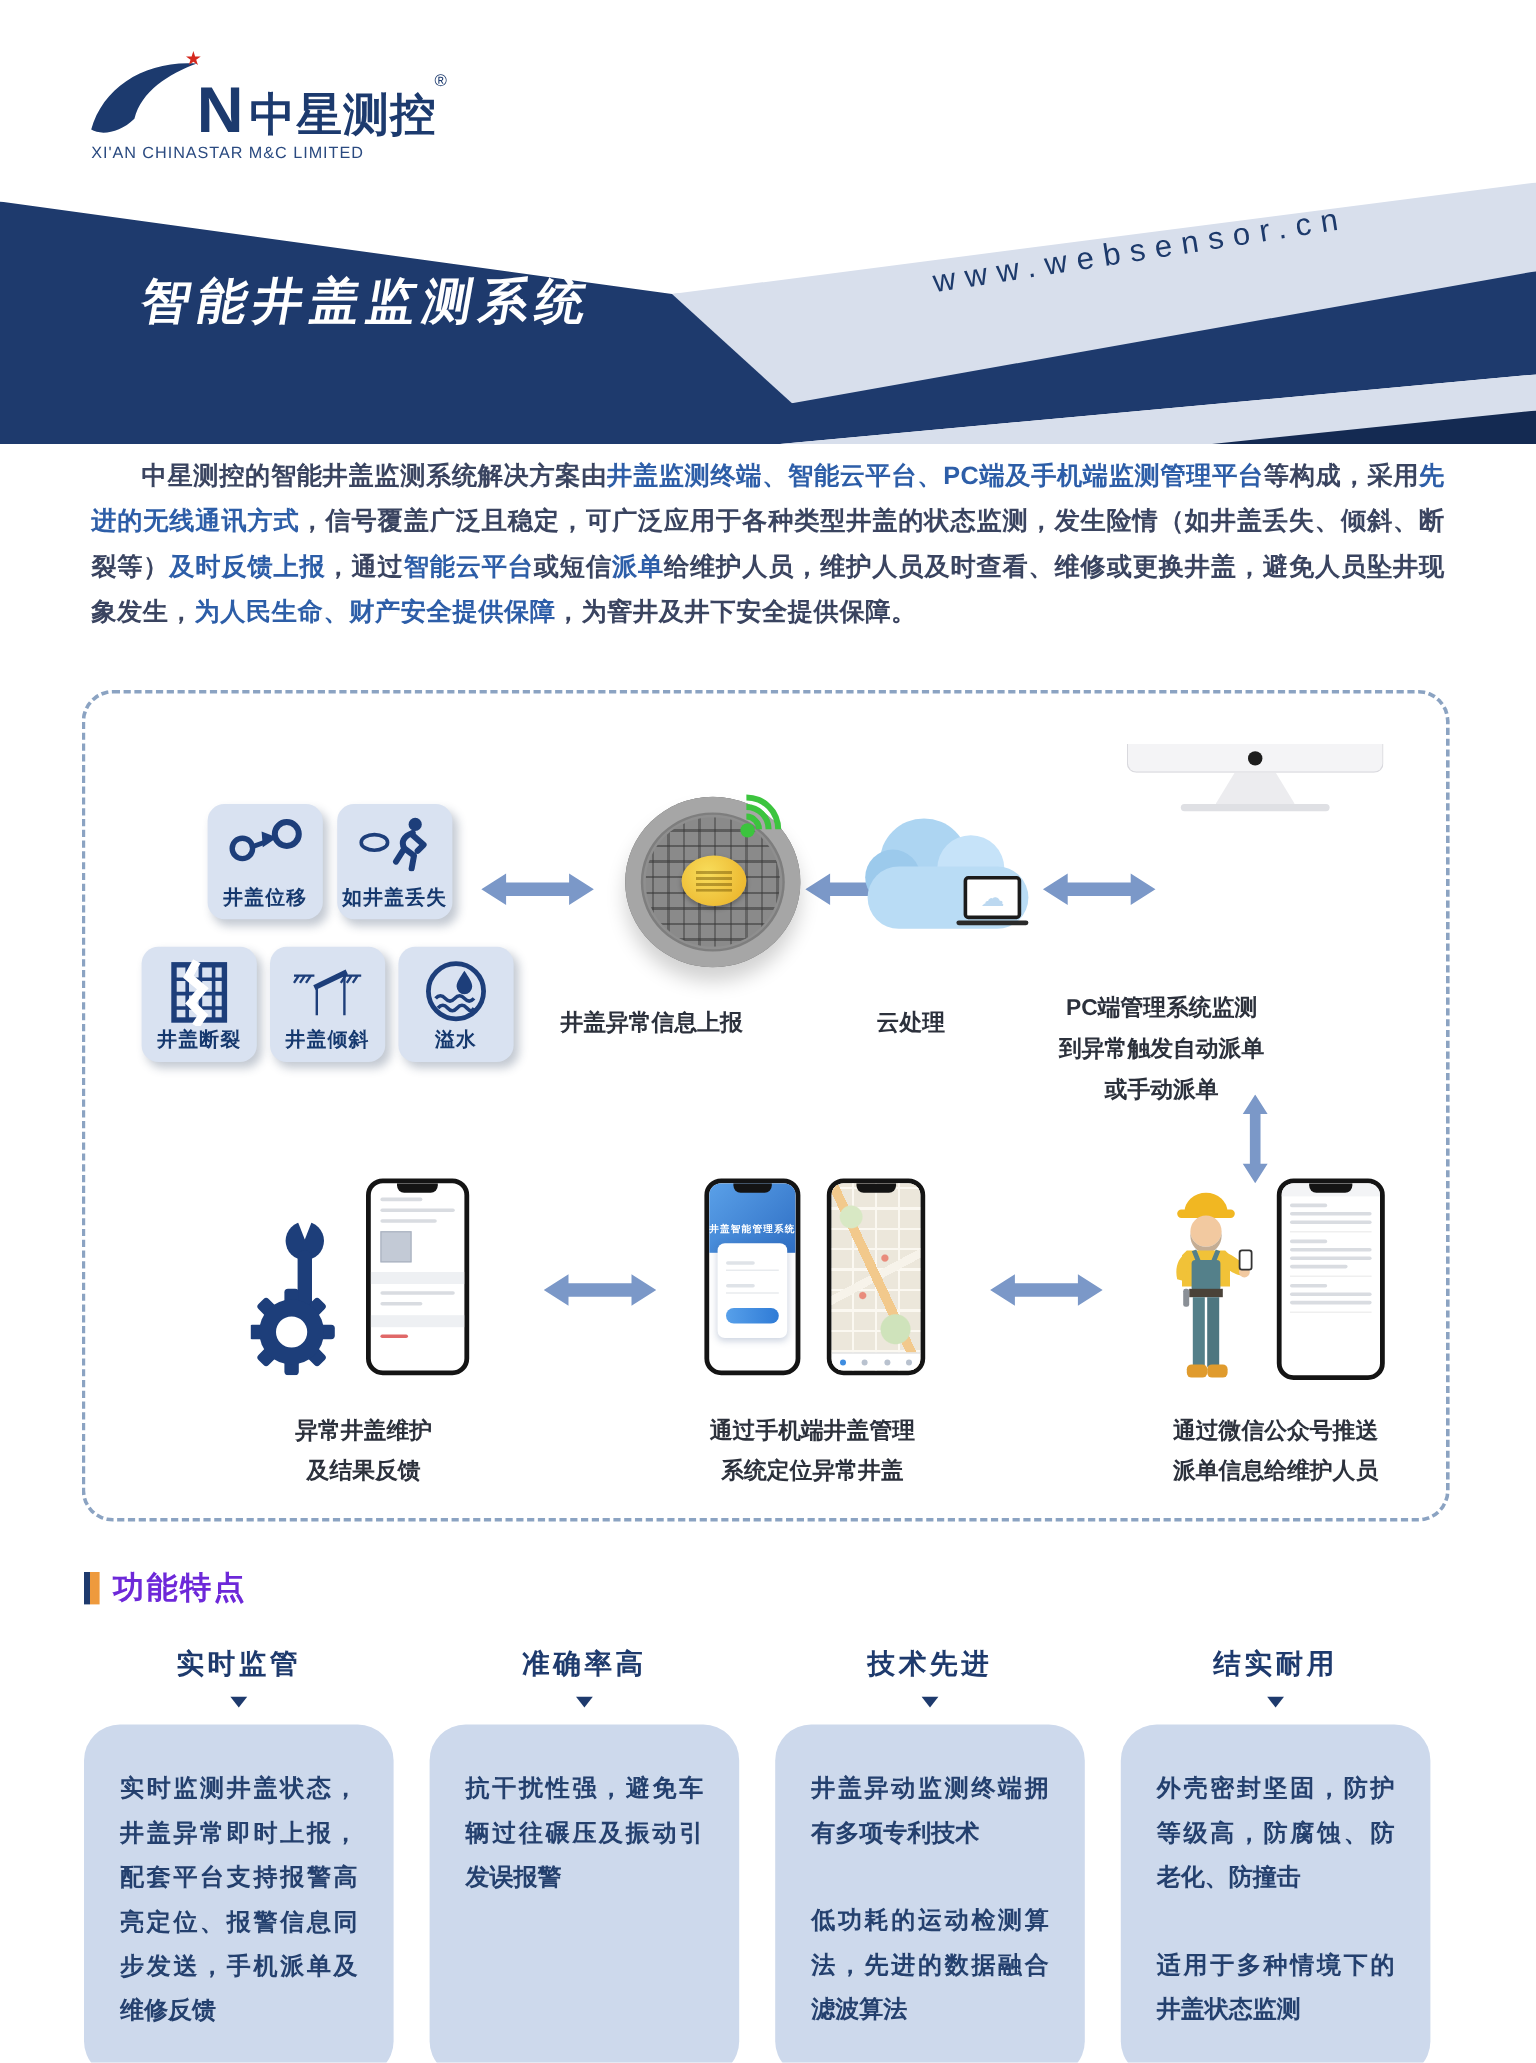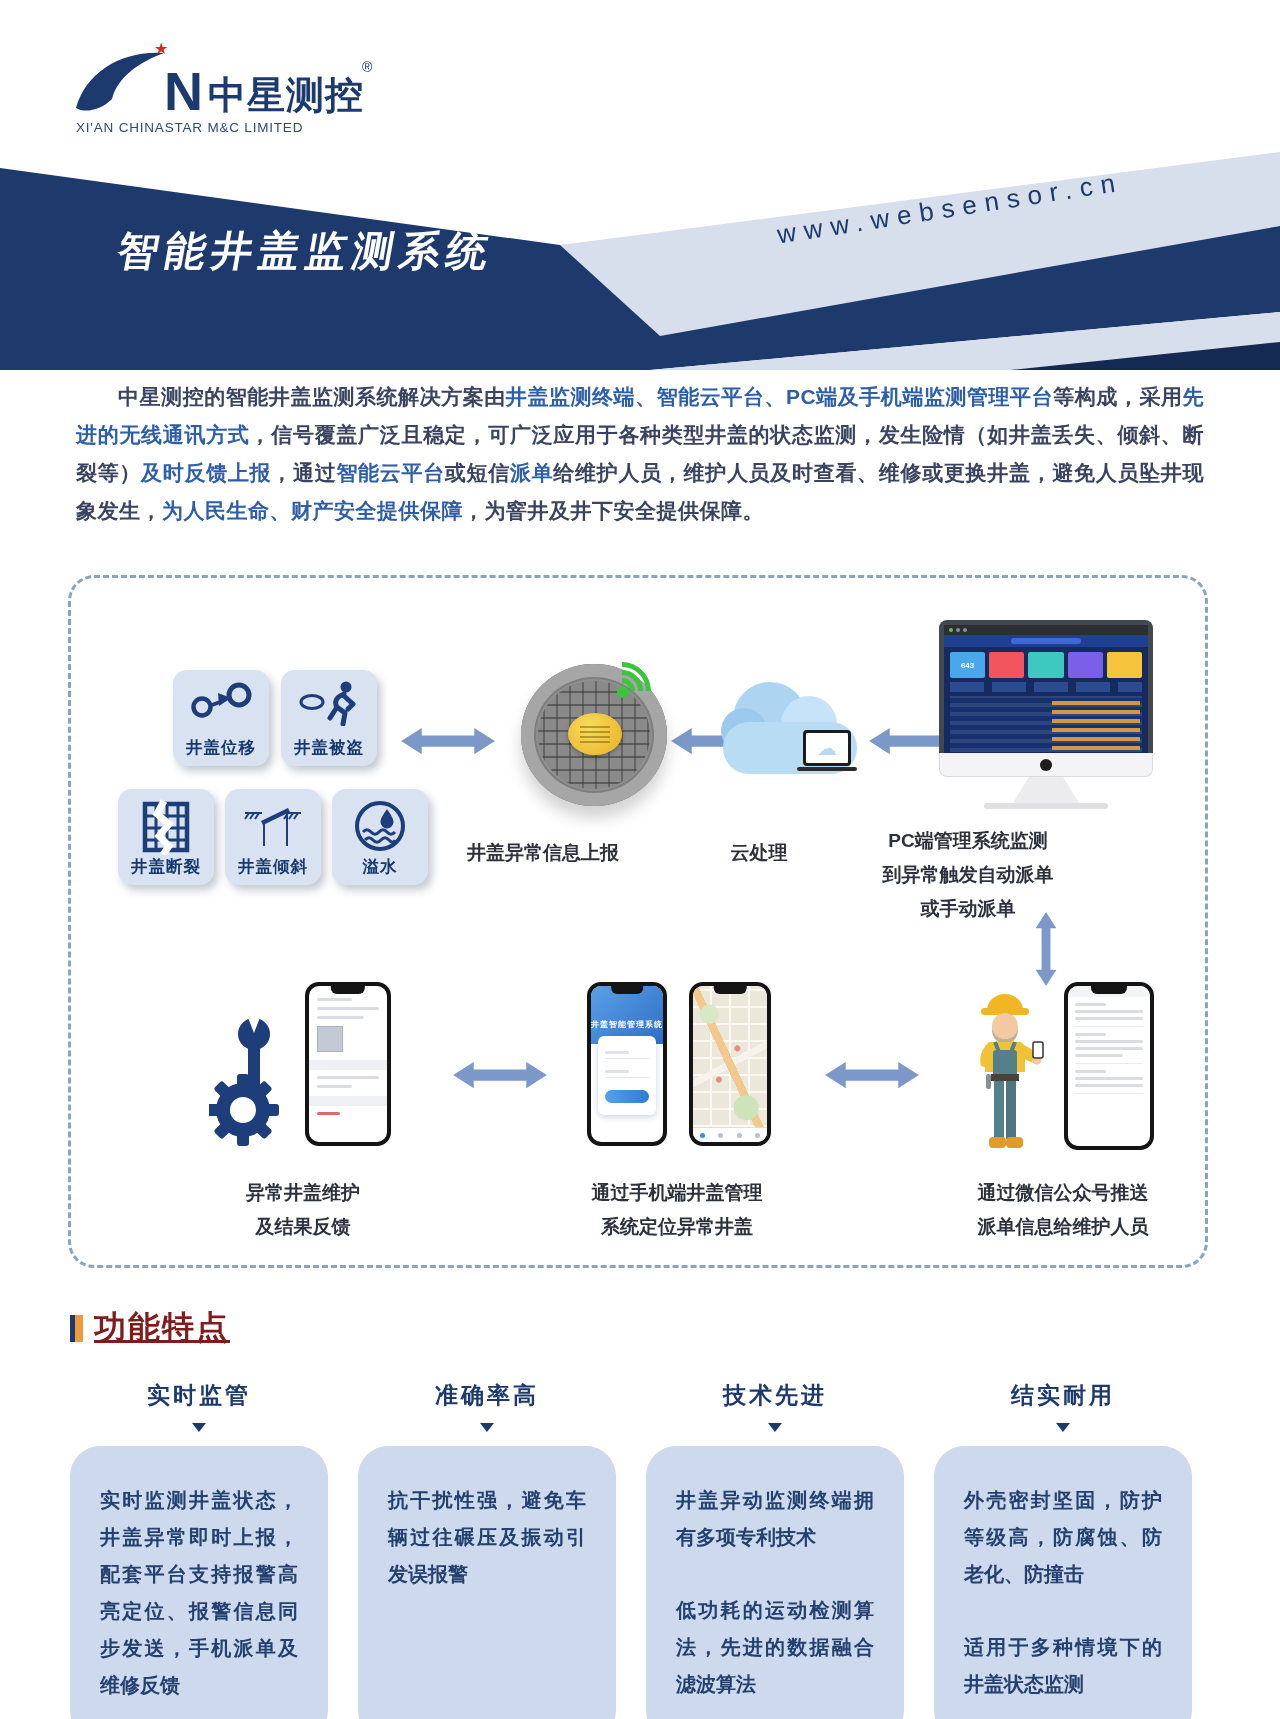--- a/index.html
+++ b/index.html
@@ -135,21 +135,21 @@
   .list-hd i { width:40%; height:3px; background:#c9ced6; border-radius:2px; }
   .litem { margin:6px 7px 0 7px; padding-bottom:6px; border-bottom:1px solid #ececec; }
   .litem .pline { margin:4px 0 0 0; }
 
   
   .features { position:absolute; left:70px; top:1306px; width:1122px; }
   .f-head { display:flex; align-items:center; gap:11px; }
   .f-bars { display:flex; }
   .bar-navy { width:5px; height:27px; background:#1e3a6d; }
   .bar-orange { width:8px; height:27px; background:#ee9a3d; }
-  .f-heading { font-size:32px; font-weight:800; color:#7f1d1d; letter-spacing:2px;text-decoration:underline; }
+  .f-heading { font-size:26px; font-weight:800; color:#6d28d9; letter-spacing:2px; }
   .f-grid { margin-top:30px; display:grid; grid-template-columns:repeat(4,1fr); gap:30px; }
   .f-col { display:flex; flex-direction:column; align-items:center; }
   .f-title { font-size:23px; font-weight:800; color:#1e3a6d; letter-spacing:3px; }
   .f-tri { width:0; height:0; border-left:7px solid transparent; border-right:7px solid transparent;
     border-top:9px solid #1e3a6d; margin:12px 0 14px 0; }
   .f-card { width:100%; flex:1; background:#cdd9ec; border-radius:30px; padding:36px 30px;
     font-size:20px; font-weight:700; color:#24406e; line-height:1.85; text-align:justify; }
   .f-card p + p { margin-top:36px; }
 </style>
 </head>
@@ -189,21 +189,21 @@
         <circle cx="49" cy="15" r="10" fill="none" stroke="#1d3e7a" stroke-width="5"></circle>
       </svg>
       <div class="tile-label">井盖位移</div>
     </div>
     <div class="tile" style="left:210px;top:58px;">
       <svg width="62" height="46" viewBox="0 0 62 46">
         <ellipse cx="14" cy="22" rx="11" ry="6.5" fill="none" stroke="#1d3e7a" stroke-width="3"></ellipse>
         <circle cx="48" cy="7" r="5.5" fill="#1d3e7a"></circle>
         <path d="M46 14 C38 17 36 22 39 27 L32 38 M39 27 L47 33 L45 44 M46 16 L55 24 L50 29" fill="none" stroke="#1d3e7a" stroke-width="5" stroke-linecap="round" stroke-linejoin="round"></path>
       </svg>
-      <div class="tile-label">井盖被盗</div>
+      <div class="tile-label">如井盖丢失</div>
     </div>
     <div class="tile" style="left:47px;top:177px;">
       <svg width="56" height="56" viewBox="0 0 56 56">
         <rect x="7" y="5" width="42" height="46" fill="none" stroke="#1d3e7a" stroke-width="4.5"></rect>
         <path d="M18 5 V51 M29 5 V51 M40 5 V51 M7 17 H49 M7 29 H49 M7 41 H49" stroke="#1d3e7a" stroke-width="3" fill="none"></path>
         <polyline points="26,2 19,15 31,25 21,37 31,47 25,56" fill="none" stroke="#ffffff" stroke-width="7"></polyline>
       </svg>
       <div class="tile-label">井盖断裂</div>
     </div>
     <div class="tile" style="left:154px;top:177px;">
@@ -250,43 +250,20 @@
     <div class="cloud" style="left:648px;top:104px;">
       <i class="c1"></i>
         <i class="c2"></i>
         <i class="c3"></i>
         <i class="cbase"></i>
       <div class="laptop">☁</div>
     </div>
     <div class="cap" style="left:568px;top:258px;width:240px;">云处理</div>
 
     <div class="monitor" style="left:868px;top:42px;">
-      <div class="mon-frame">
-        <div class="mon-screen">
-          <div class="mon-browser">
-              <b></b>
-              <b></b>
-              <b></b>
-            </div>
-          <div class="mon-nav">
-              <i></i>
-            </div>
-          <div class="stat-row">
-            <div class="stat s1">643</div>
-            <div class="stat s2"></div>
-            <div class="stat s3"></div>
-            <div class="stat s4"></div>
-            <div class="stat s5"></div>
-          </div>
-          <div class="mon-filter"></div>
-          <div class="mon-table">
-            <div class="mon-chips"></div>
-          </div>
-        </div>
-      </div>
       <div class="mon-chin">
           <div class="mon-dot"></div>
         </div>
       <div class="mon-stand"></div>
       <div class="mon-base"></div>
     </div>
     <div class="cap" style="left:777px;top:246px;width:240px;">
       <div>PC端管理系统监测</div>
       <div>到异常触发自动派单</div>
       <div>或手动派单</div>

